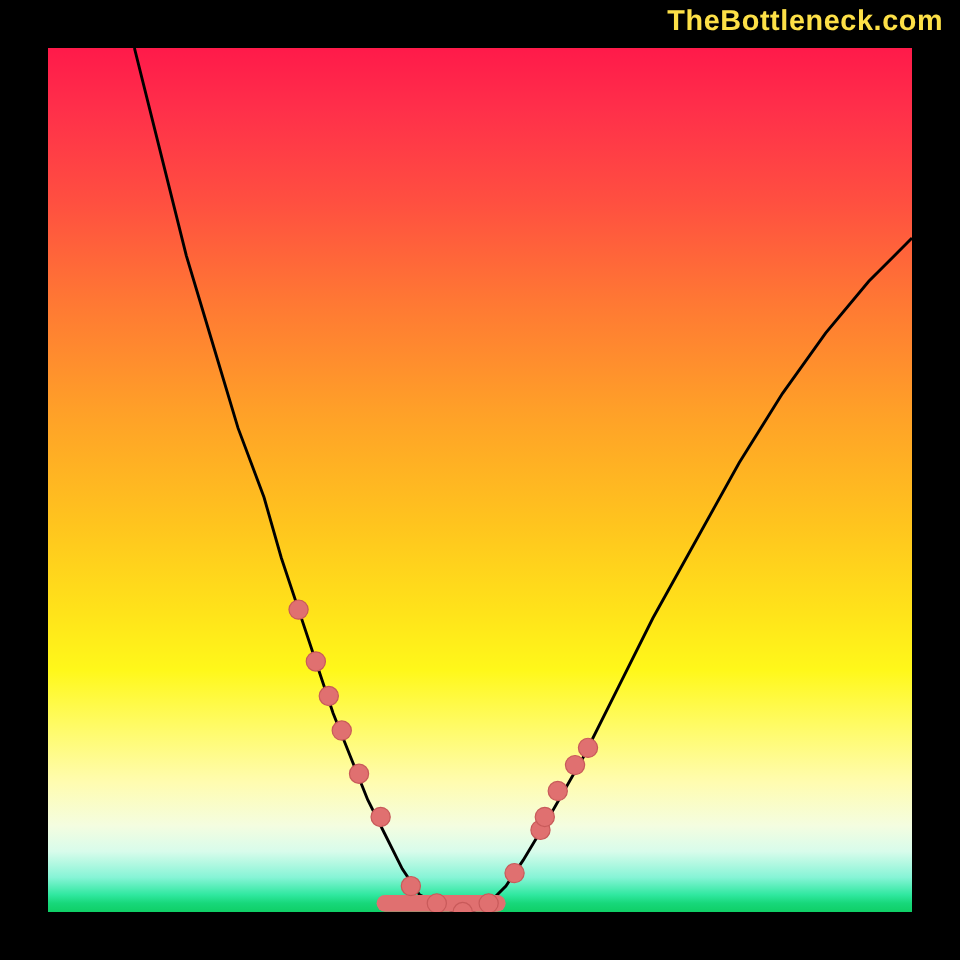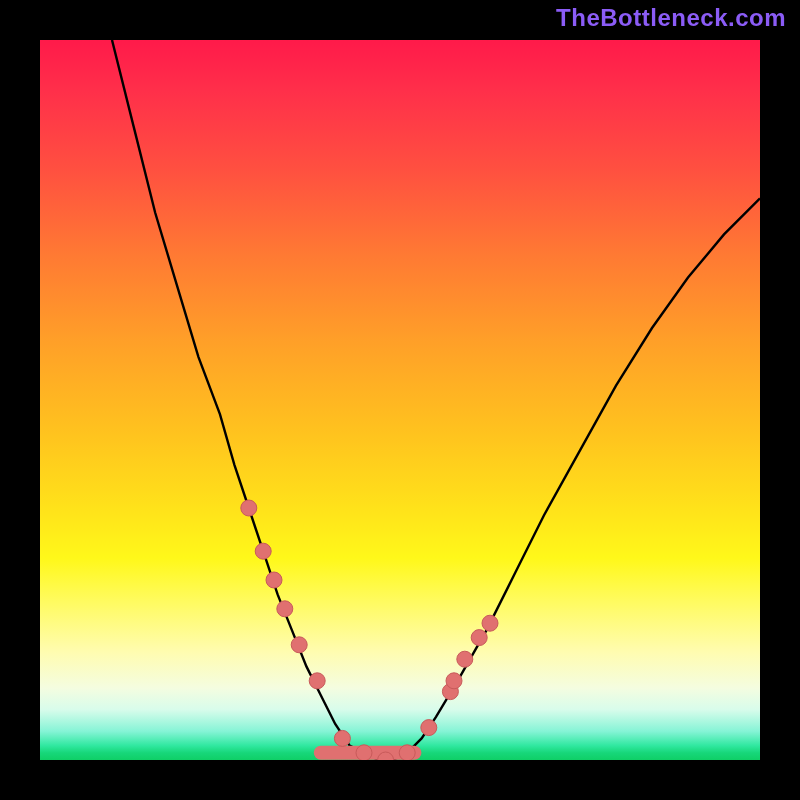--- a/index.html
+++ b/index.html
@@ -14,21 +14,21 @@
   .frame {
     position: relative;
     width: 800px;
     height: 800px;
     background: #000;
   }
   .watermark {
     position: absolute;
     top: 4px;
     right: 14px;
-    color: #8b5cf6;
+    color: #fde047;
     font-size: 24px;
     font-weight: 600;
     letter-spacing: 0.5px;
     z-index: 20;
   }
   .plot-area {
     position: absolute;
     left: 40px;
     top: 40px;
     width: 720px;

